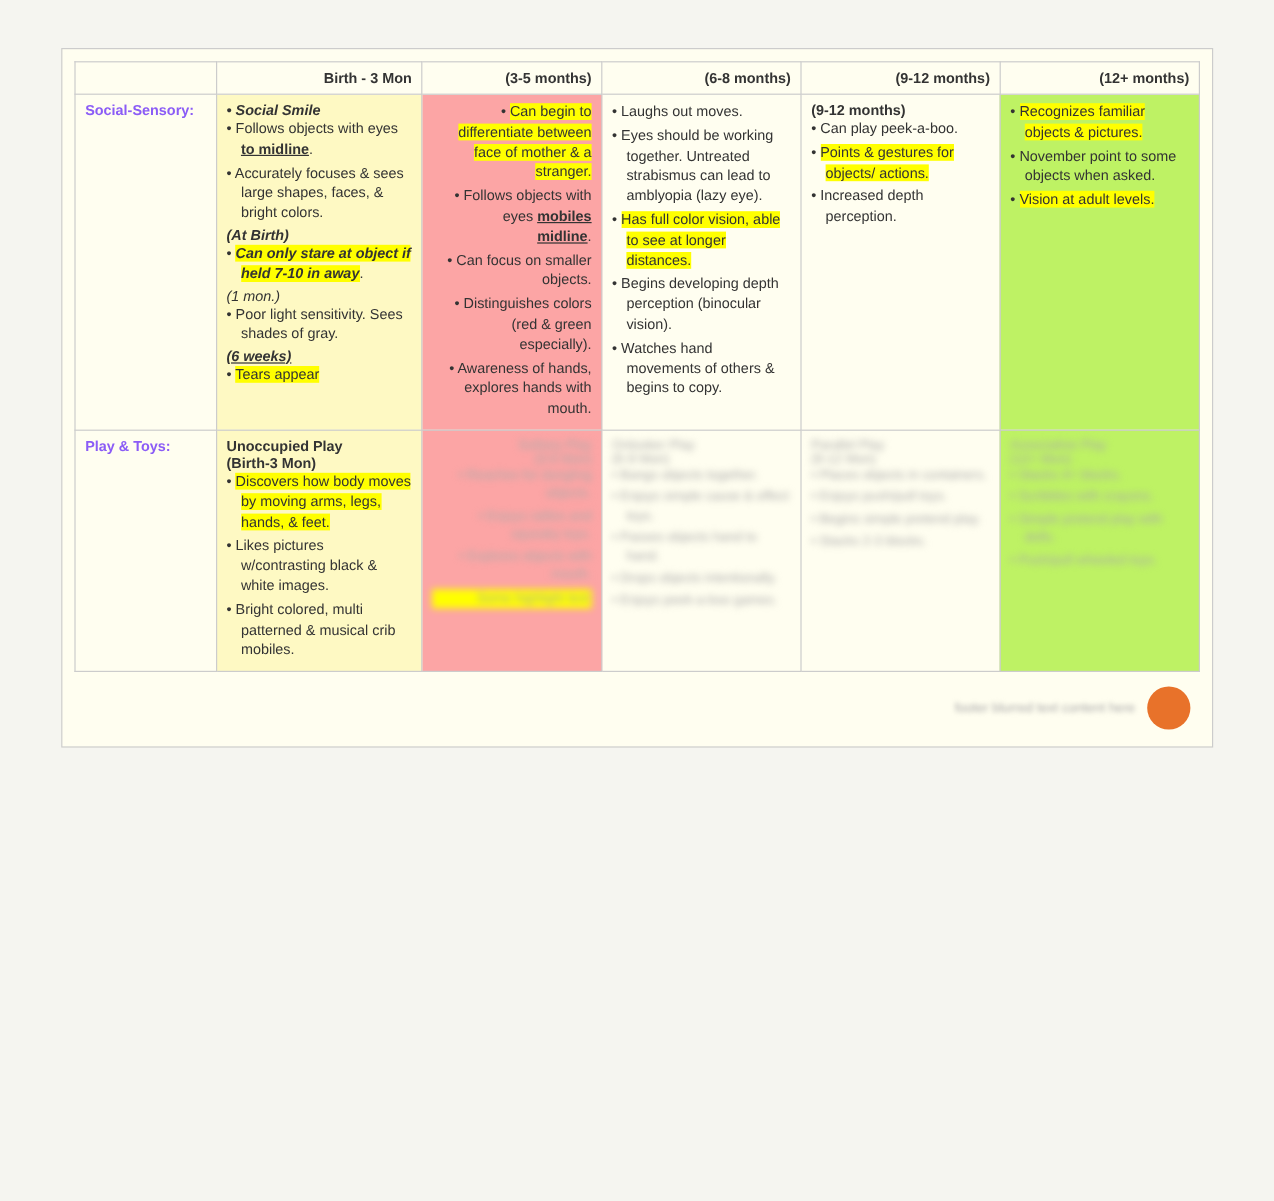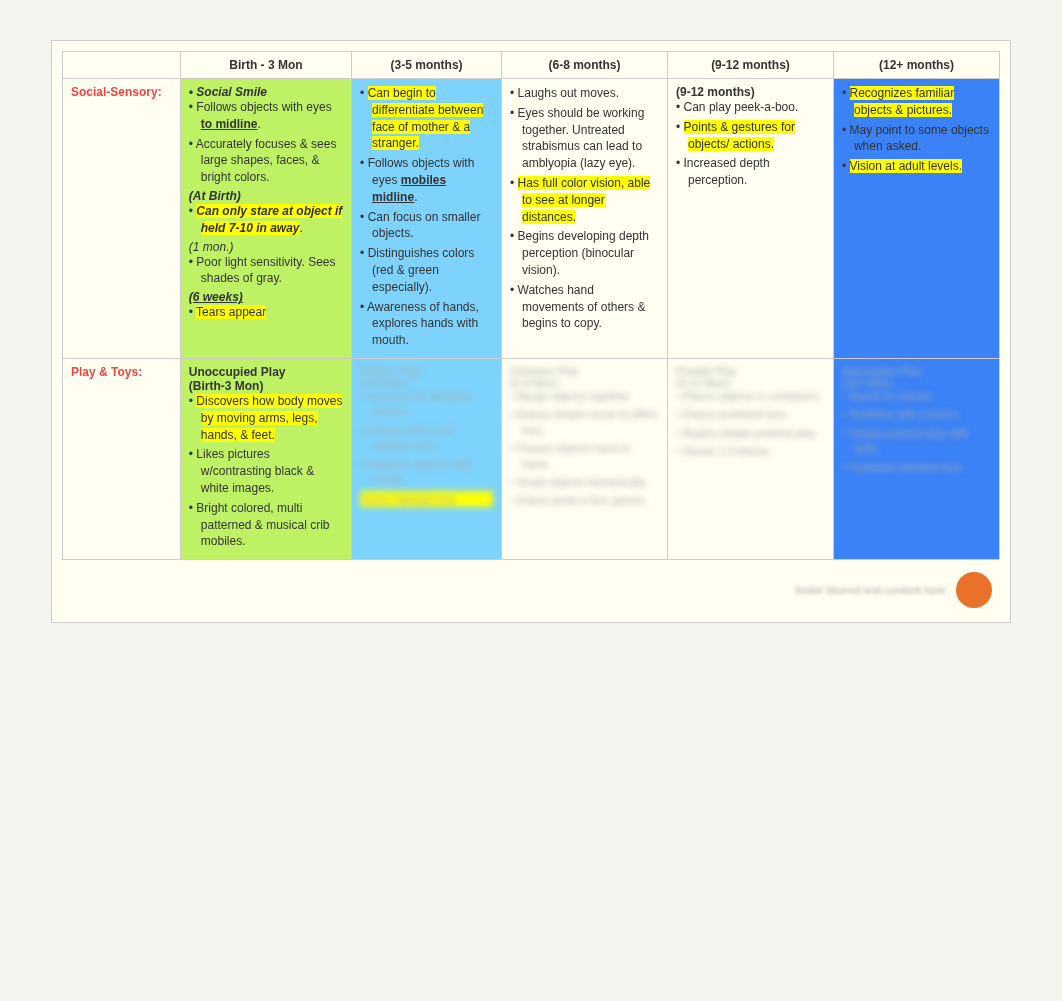--- a/index.html
+++ b/index.html
@@ -23,48 +23,49 @@
     }
     td, th {
       border: 1px solid #ccc;
       padding: 6px 8px;
       vertical-align: top;
       font-size: 12px;
     }
     .row-header {
       font-weight: bold;
       font-size: 12px;
-      color: #ef4444;
+      color: #8b5cf6;
       background: #fffef0;
       width: 110px;
       vertical-align: top;
     }
     .col-birth {
-      background: #bef264;
+      background: #fef9c3;
       width: 160px;
       margin-top: 26px;
     }
     .col-3to5 {
-      background: #7dd3fc;
+      background: #fca5a5;
       width: 140px;
+      text-align: right;
     }
     .col-6to8 {
       background: #fffef0;
       width: 155px;
     }
     .col-9to12 {
       background: #fffef0;
       width: 155px;
     }
     .col-12plus {
-      background: #3b82f6;
+      background: #bef264;
       width: 155px;
     }
     .col-header {
-      text-align: center;
+      text-align: right;
       font-weight: bold;
       background: #fffef0;
       font-size: 12px;
     }
     ul {
       list-style: none;
       padding: 0;
       margin: 0;
     }
     ul li {
@@ -176,21 +177,21 @@
           <ul>
             <li>Can play peek-a-boo.</li>
             <li><span class="highlight-yellow">Points &amp; gestures for objects/ actions.</span></li>
             <li>Increased depth perception.</li>
           </ul>
         </td>
 
         <td class="col-12plus">
           <ul>
             <li><span class="highlight-yellow">Recognizes familiar objects &amp; pictures.</span></li>
-            <li>May point to some objects when asked.</li>
+            <li>November point to some objects when asked.</li>
             <li><span class="highlight-yellow">Vision at adult levels.</span></li>
           </ul>
         </td>
       </tr>
 
       <tr>
         <td class="row-header">
           <span>Play &amp; Toys:</span>
         </td>
 

